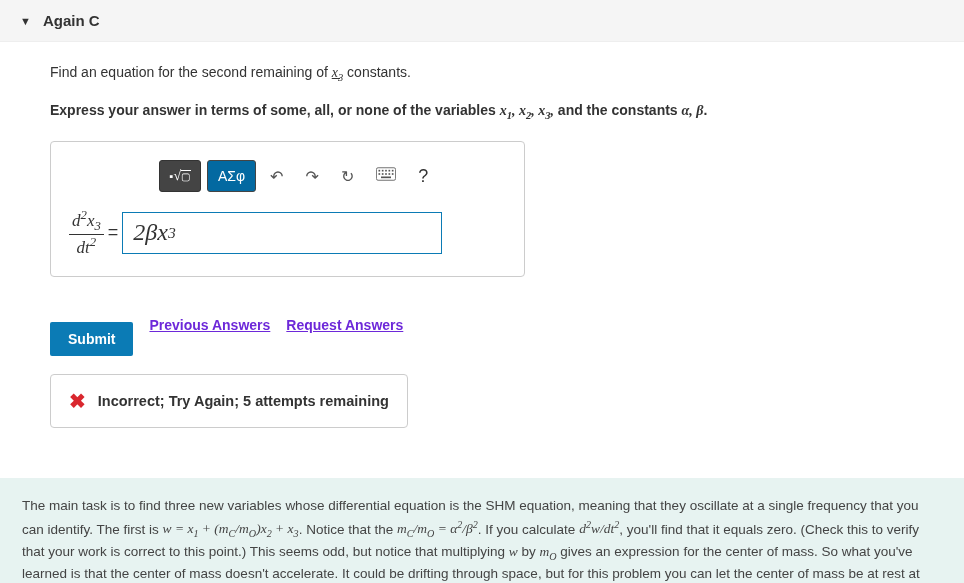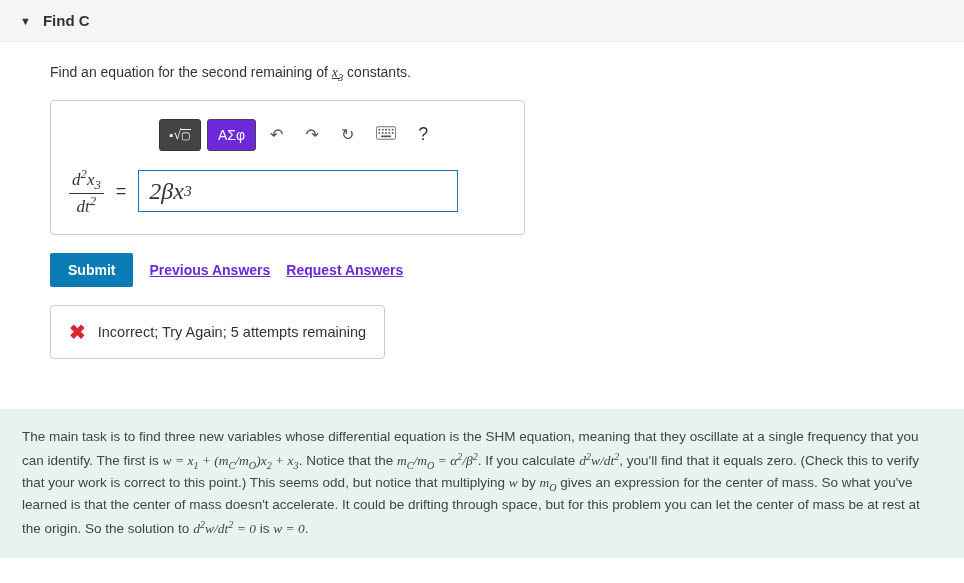--- a/index.html
+++ b/index.html
@@ -7,55 +7,58 @@
     .part-header { background: #f5f5f5; padding: 12px 20px; border-bottom: 1px solid #eee; display: flex; align-items: center; gap: 12px; }
     .part-header .arrow { font-size: 11px; color: #333; }
     .part-header .title { font-weight: bold; font-size: 15px; }
     .content { padding: 20px 50px; }
     .question-text { margin-bottom: 14px; line-height: 1.5; }
     .instruction-text { font-weight: bold; margin-bottom: 18px; line-height: 1.5; }
     .math { font-family: 'Times New Roman', serif; font-style: italic; }
     .answer-box { border: 1px solid #ccc; border-radius: 4px; padding: 18px; width: 475px; margin-bottom: 18px; }
     .toolbar { display: flex; align-items: center; gap: 6px; margin-bottom: 16px; margin-left: 90px; }
     .btn-math { background: #444; color: #fff; border: 1px solid #333; border-radius: 3px; padding: 5px 8px; font-size: 14px; min-width: 42px; height: 32px; display: flex; align-items: center; justify-content: center; cursor: pointer; }
-    .btn-greek { background: #6d28d9; color: #fff; border: 1px solid #444; border-radius: 3px; padding: 5px 10px; font-size: 14px; min-width: 48px; height: 32px; display: flex; align-items: center; justify-content: center; cursor: pointer; }
+    .btn-greek { background: #0369a1; color: #fff; border: 1px solid #444; border-radius: 3px; padding: 5px 10px; font-size: 14px; min-width: 48px; height: 32px; display: flex; align-items: center; justify-content: center; cursor: pointer; }
     .tool-icon { color: #555; font-size: 16px; padding: 4px 8px; cursor: pointer; }
     .help-icon { font-size: 18px; color: #333; padding: 4px 8px; cursor: pointer; }
-    .equation-row { display: flex; align-items: center; gap: 12px; }
+    .equation-row { display: flex; align-items: center; gap: 4px; }
     .lhs { font-family: 'Times New Roman', serif; font-style: italic; font-size: 17px; text-align: center; }
     .lhs .frac { display: inline-block; text-align: center; vertical-align: middle; }
     .lhs .num { display: block; border-bottom: 1px solid #333; padding: 0 3px; }
     .lhs .den { display: block; padding: 0 3px; }
     .equals { font-size: 18px; }
     .answer-input { border: 1px solid #0b7bb5; padding: 4px 10px; width: 320px; height: 42px; font-family: 'Times New Roman', serif; font-style: italic; font-size: 24px; display: flex; align-items: center; }
     .actions { display: flex; align-items: center; gap: 16px; margin-bottom: 18px; }
-    .submit-btn { background: #0b7bb5; color: #fff; border: none; padding: 9px 18px; font-size: 14px; font-weight: bold; border-radius: 2px; cursor: pointer; }
+    .submit-btn { background: #0b7bb5; color: #fff; border: none; padding: 9px 18px; font-size: 14px; font-weight: bold; border-radius: 2px; cursor: pointer; margin-top: 27px; }
     .link { color: #6d28d9; font-weight: bold; text-decoration: underline; cursor: pointer; font-size: 14px; }
     .feedback-box { border: 1px solid #ccc; border-radius: 4px; padding: 14px 18px; display: inline-flex; align-items: center; gap: 12px; }
     .feedback-box .x-icon { color: #d9272e; font-size: 20px; font-weight: bold; }
-    .feedback-box .msg { font-weight: normal; font-size: 14.5px; }
+    .feedback-box .msg { font-weight: bold; font-size: 14.5px; }
     .hint-panel { background: #e7f3f1; padding: 18px 22px; margin-top: 30px; line-height: 1.55; color: #444; font-size: 13.5px; }
     sup { font-size: 0.75em; }
     sub { font-size: 0.75em; }
     .kbd-icon svg { width: 20px; height: 14px; }
   </style>
 </head>
 <body>
 
 <div class="part-header">
   <span class="arrow">▼</span>
-  <span class="title">Find C</span>
+  <span class="title">Again C</span>
 </div>
 
 <div class="content">
 
   <p class="question-text">
     <span>Find an equation for the second remaining of </span><span class="math" style="font-style:italic;text-decoration:underline;">x<sub>3</sub></span><span> constants.</span>
   </p>
 
+  <p class="instruction-text">
+    <span>Express your answer in terms of some, all, or none of the variables </span><span class="math"><i>x</i><sub>1</sub>, <i>x</i><sub>2</sub>, <i>x</i><sub>3</sub>,</span><span> and the constants </span><span class="math"><i>α</i>, <i>β</i></span><span>.</span>
+  </p>
 
   <div class="answer-box">
     <div class="toolbar">
       <button class="btn-math">
         <span style="font-size:11px;">▪</span>
           <span style="font-family:serif;">√<span style="border-top:1px solid #fff;font-size:10px;">▢</span></span>
       </button>
       <button class="btn-greek">ΑΣφ</button>
       <span class="tool-icon">↶</span>
       <span class="tool-icon">↷</span>

